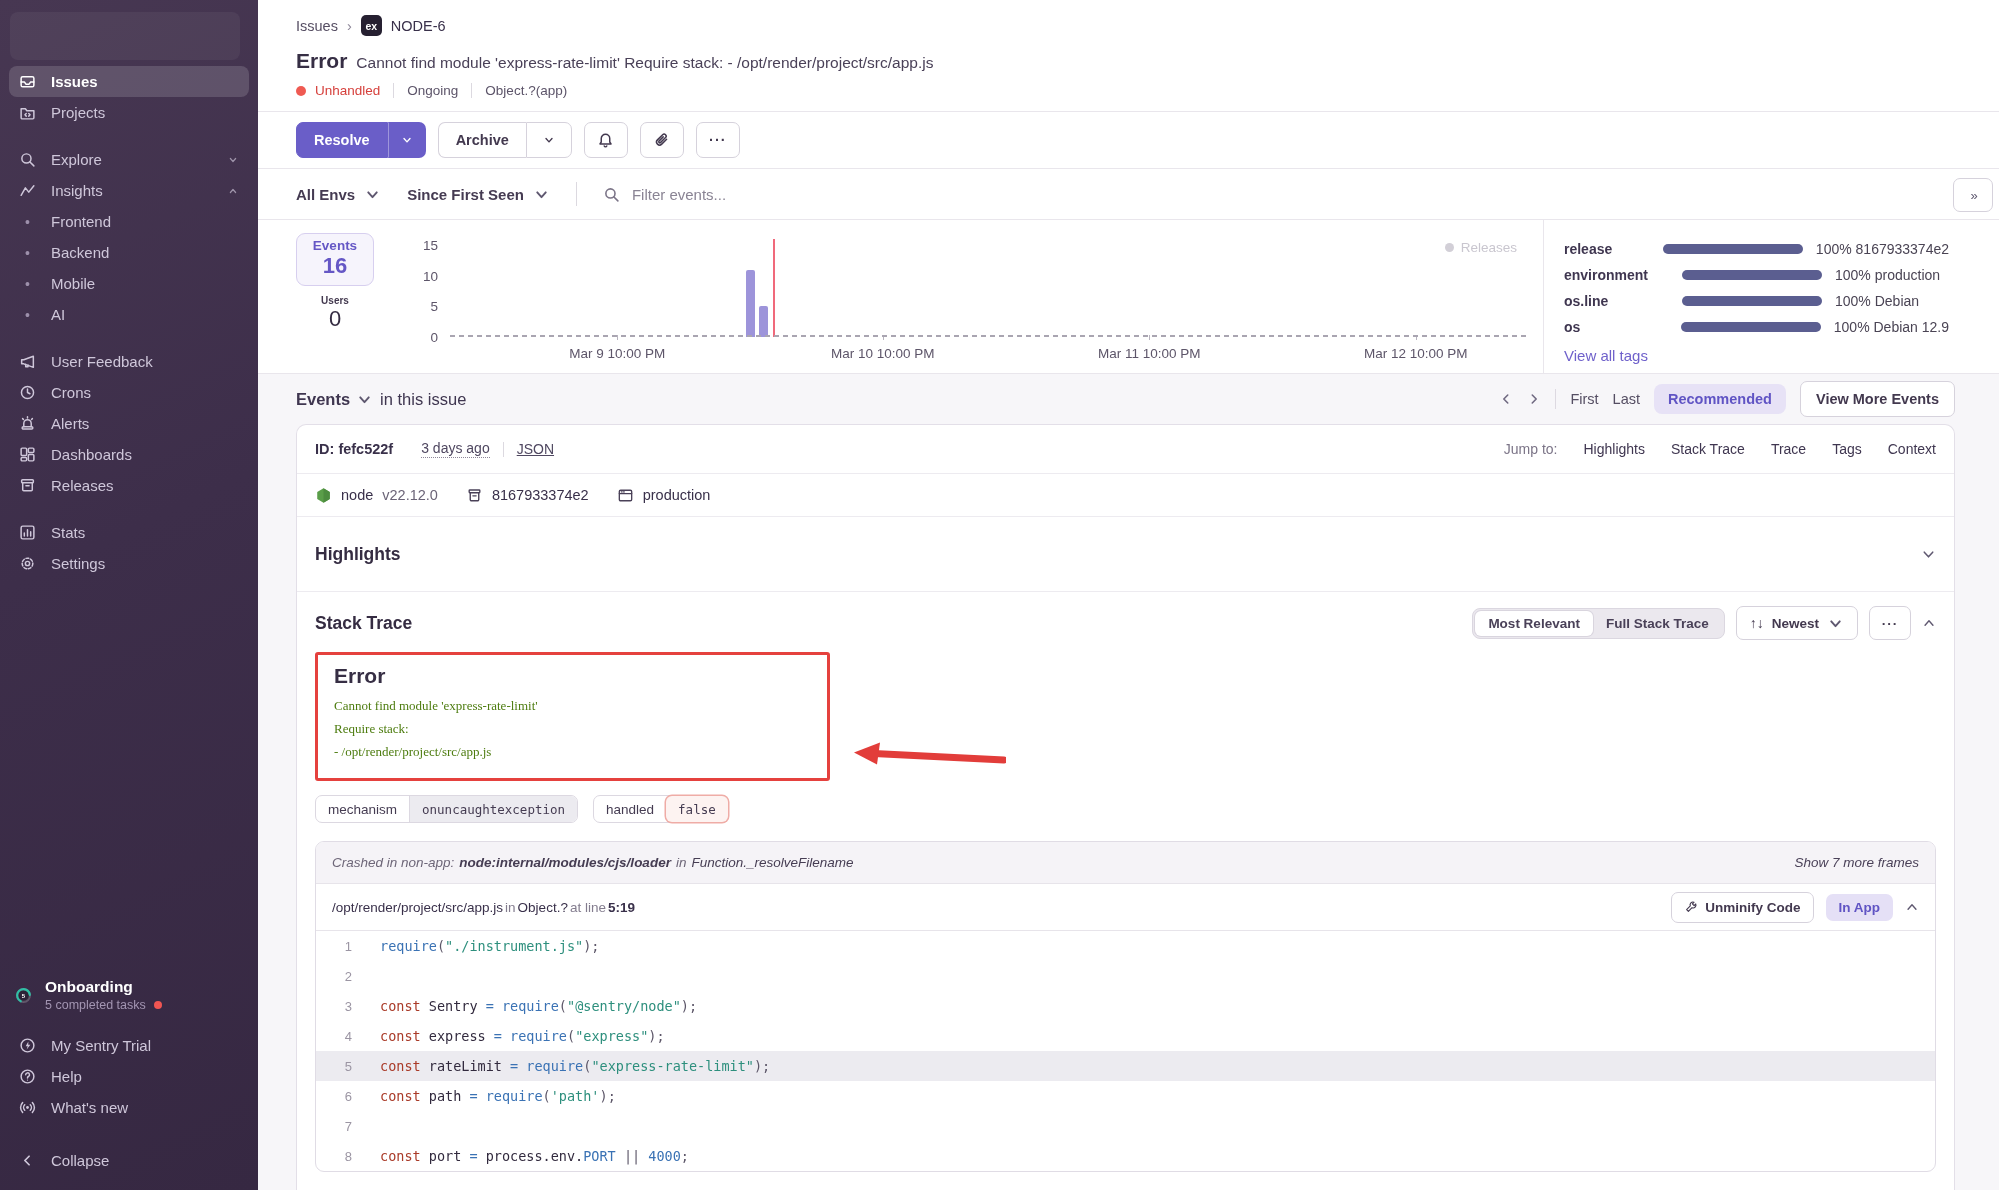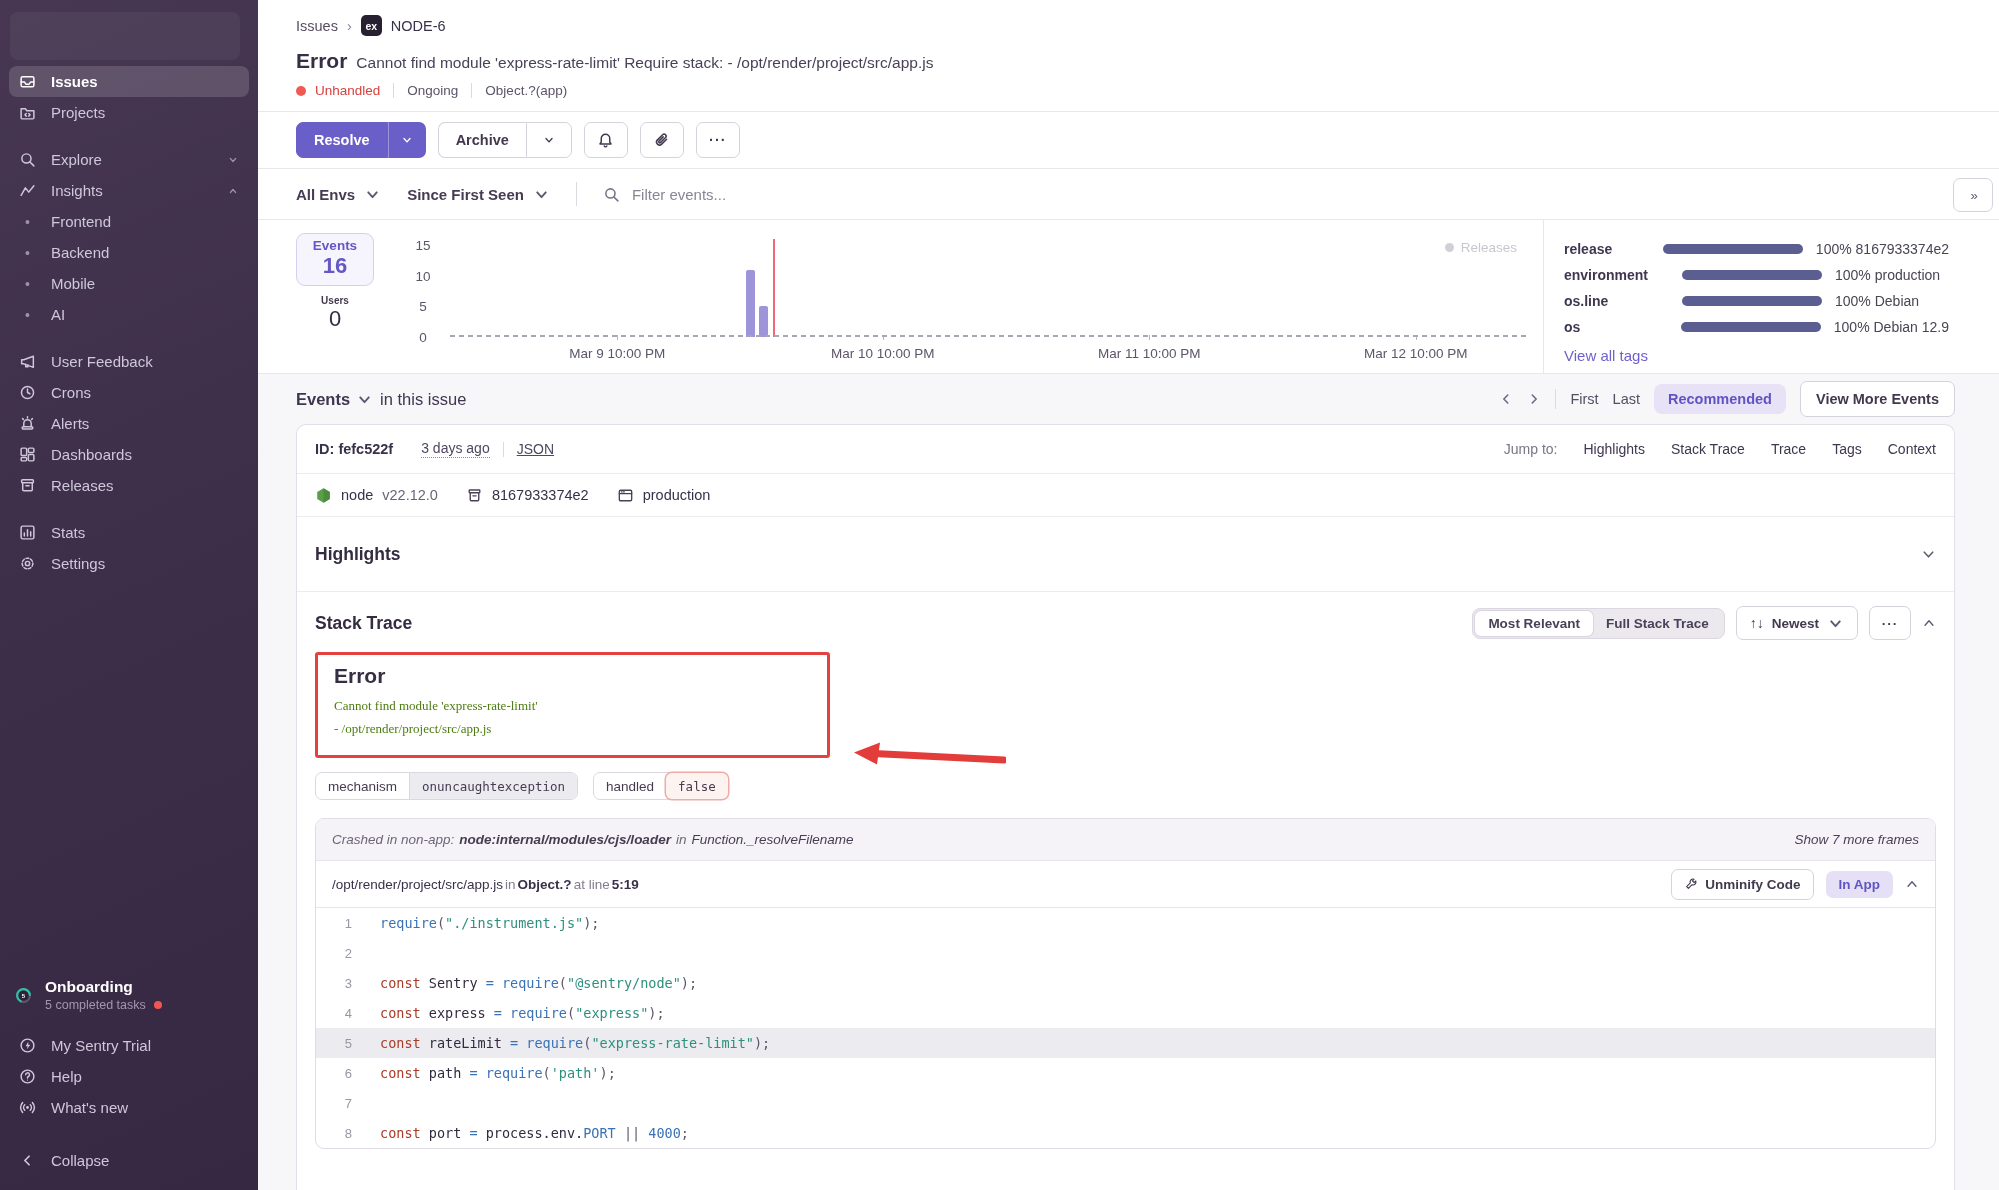--- a/index.html
+++ b/index.html
@@ -62,21 +62,21 @@
   .stat-rail { width:112px; padding-top:13px; }
   .events-card { width:78px; border:1px solid #d7cfef; background:#f6f4fc; border-radius:9px; text-align:center; padding:4px 0 6px; cursor:pointer; }
   .events-label { color:#6557c5; font-size:13.5px; font-weight:bold; }
   .events-value { color:#6557c5; font-size:22px; font-weight:bold; }
   .users-block { width:78px; text-align:center; margin-top:9px; cursor:pointer; }
   .users-label { font-size:10px; font-weight:bold; color:#43394f; }
   .users-value { font-size:22px; color:#352c42; }
   .plot-outer { flex:1; padding-top:17px; position:relative; min-width:0; }
   .plot { position:relative; height:100px; margin-left:42px; margin-right:14px; }
   .plot::after { content:""; position:absolute; left:0; right:0; bottom:0; height:2px; background-image:repeating-linear-gradient(90deg,#a9a5b1 0 5px,transparent 5px 9px); }
-  .ylabel { position:absolute; left:-42px; width:30px; text-align:center; transform:translateY(-50%); font-size:13.5px; color:#5d5569; }
+  .ylabel { position:absolute; left:-42px; width:30px; text-align:right; transform:translateY(-50%); font-size:13.5px; color:#5d5569; }
   .bar { position:absolute; bottom:0; width:9px; background:#9d94da; border-radius:2px 2px 0 0; }
   .marker { position:absolute; top:2px; bottom:0; width:2px; background:#f0697b; }
   .xtick { position:absolute; bottom:-3px; width:1px; height:5px; background:#b9b5c0; }
   .xlabels { position:relative; height:26px; margin-left:42px; margin-right:14px; font-size:13.5px; color:#5d5569; }
   .xlabel { position:absolute; top:9px; transform:translateX(-50%); white-space:nowrap; }
   .legend { position:absolute; top:20px; right:26px; display:flex; align-items:center; gap:7px; font-size:13.5px; color:#c9c6cf; }
   .legend-dot { width:9px; height:9px; border-radius:50%; background:#d2cfd7; }
   .tags-panel { width:456px; flex-shrink:0; border-left:1px solid #e9e6ec; padding:16px 50px 0 20px; }
   .tag-row { display:flex; align-items:center; height:26px; font-size:14px; }
   .tag-key { width:118px; font-weight:bold; color:#3f3650; }
@@ -619,20 +619,21 @@
                   <polyline points="3.5,10.5 8,5.5 12.5,10.5"></polyline>
                 </svg>
               </span>
           </div>
         </div>
 
         <div class="err-box">
           <div class="err-type">Error</div>
           <div class="err-lines" id="err-lines">
               <div>Cannot find module 'express-rate-limit'</div>
+              <div>Require stack:</div>
               <div>- /opt/render/project/src/app.js</div>
             </div>
         </div>
         <svg class="arrow-note" viewBox="0 0 152 30">
           <path d="M20 13.5 150 20" stroke="#e23d3a" stroke-width="7" stroke-linecap="round"></path>
           <polygon points="0,12.5 26,2.5 23,24.5" fill="#e23d3a"></polygon>
         </svg>
 
         <div class="annot-row" id="annot-row">
             <div class="annot">
@@ -649,21 +650,21 @@
           <div class="frame-crashed">
             <span>Crashed in non-app:</span>
             <span class="fc-bold">node:internal/modules/cjs/loader</span>
             <span>in</span>
             <span class="fc-bold" style="font-weight:normal;color:#463d53">Function._resolveFilename</span>
             <span class="show-more">Show 7 more frames</span>
           </div>
           <div class="frame-title">
             <span class="ft-file">/opt/render/project/src/app.js</span>
             <span class="ft-dim">in</span>
-            <span class="ft-strong" style="font-weight:bold">Object.?</span>
+            <span class="ft-strong" style="font-weight:normal">Object.?</span>
             <span class="ft-dim">at line</span>
             <span class="ft-strong">5:19</span>
             <span class="ft-right">
               <button class="btn unminify">
                 <span class="icon">
                     <svg viewBox="0 0 16 16" fill="none" stroke="#43394f" stroke-width="1.3" stroke-linecap="round" stroke-linejoin="round">
                       <path d="M13.4 4.6a3.2 3.2 0 0 1-4.2 4.2L5 13l-2-2 4.2-4.2A3.2 3.2 0 0 1 11.4 2.6L9.6 4.4l2 2z"></path>
                     </svg>
                   </span>
                 <span>Unminify Code</span>

